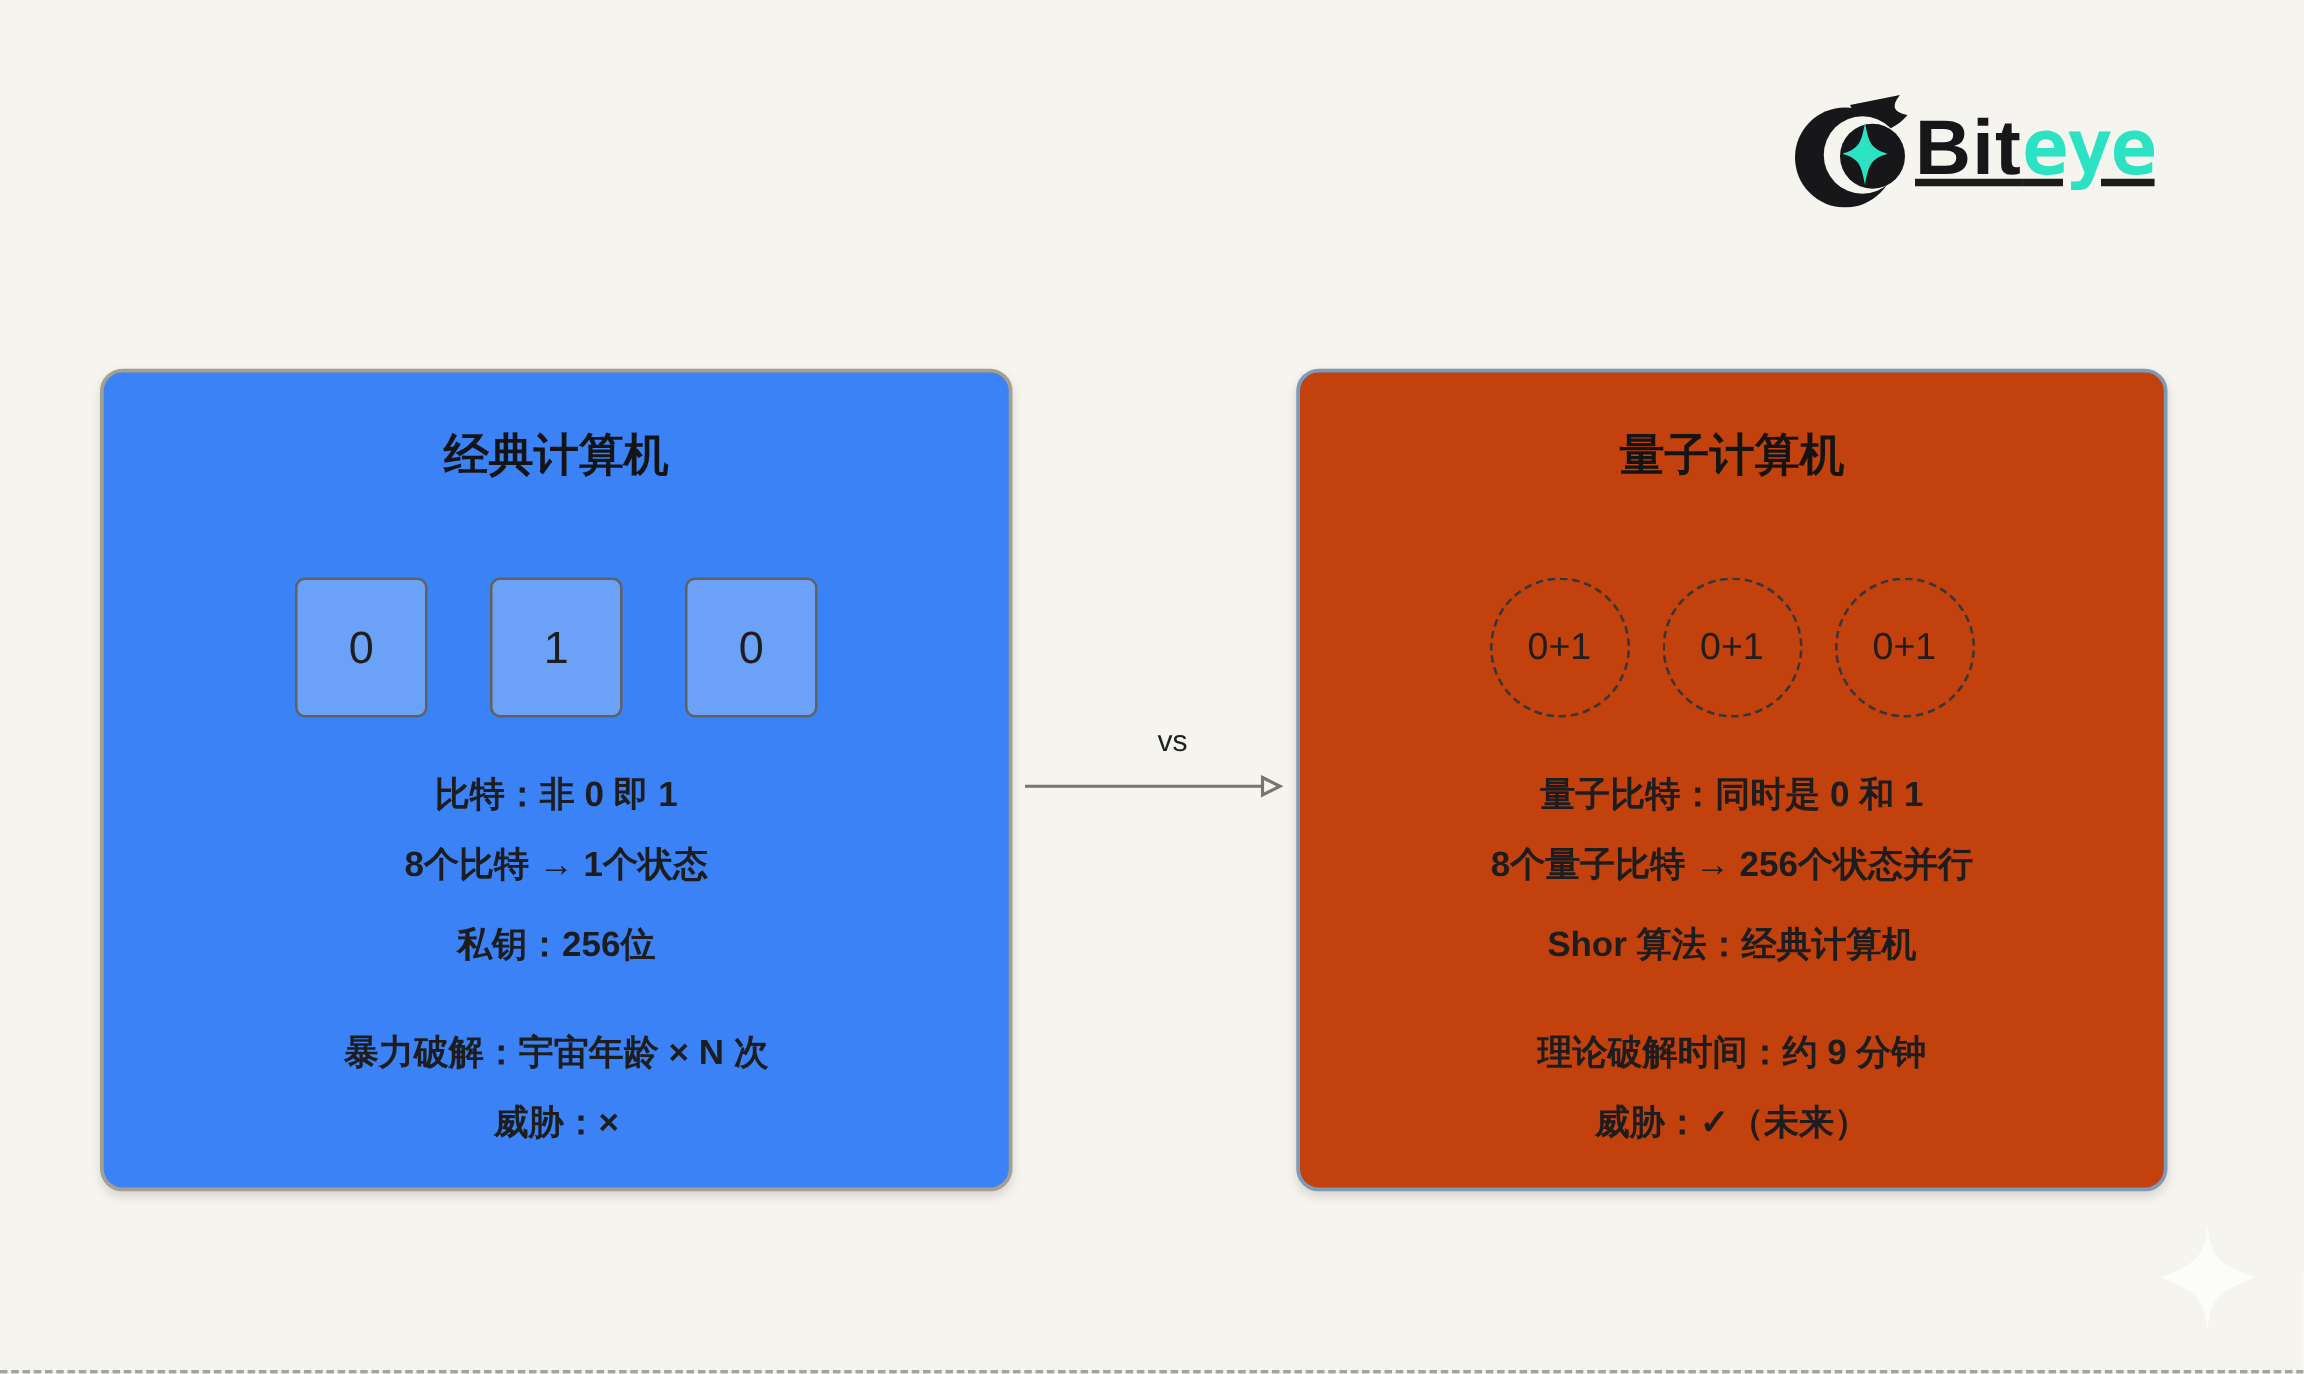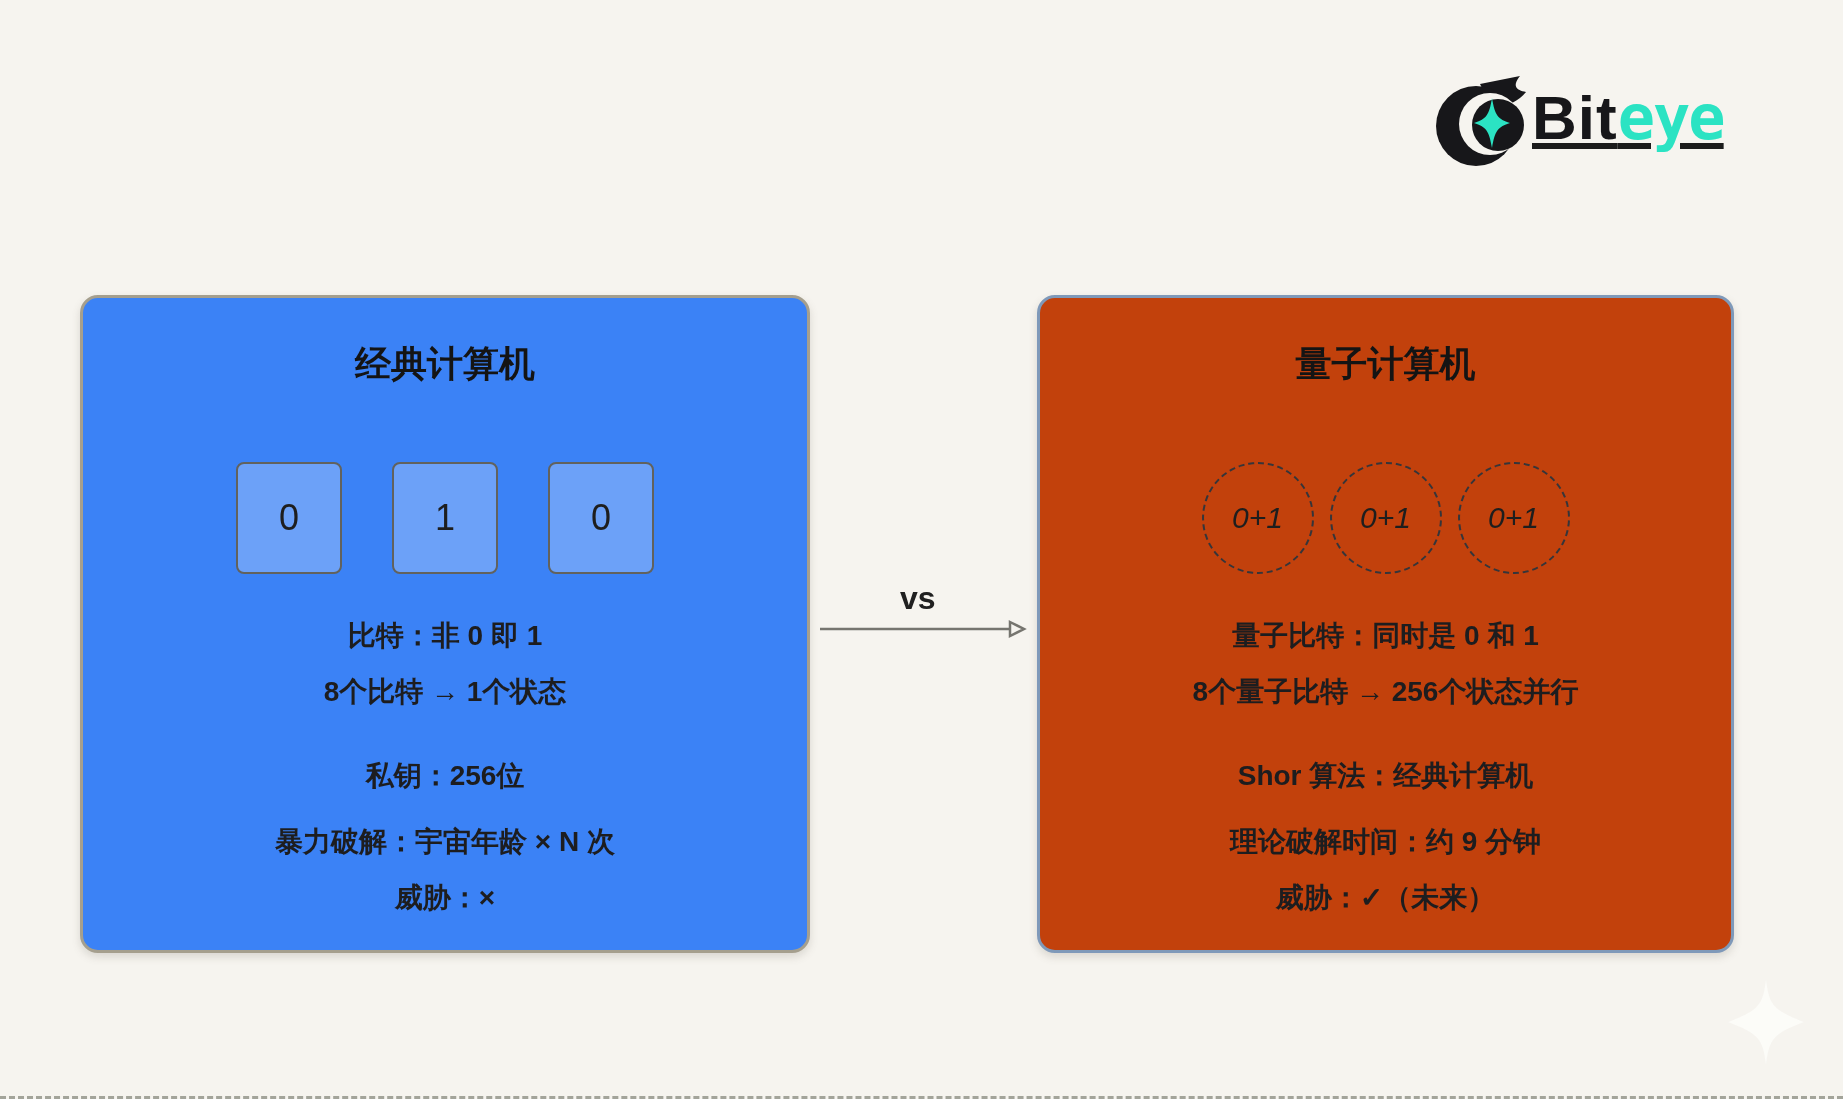--- a/index.html
+++ b/index.html
@@ -38,44 +38,44 @@
     position:absolute;left:0;right:0;top:162px;height:116px;
     display:flex;justify-content:center;align-items:center;gap:50px;
   }
   .bit-box{
     width:106px;height:112px;
     border:2.5px solid #62625d;border-radius:8px;
     display:flex;align-items:center;justify-content:center;
     font-size:36px;color:#1e1e1e;background:rgba(255,255,255,0.25);
     box-sizing:border-box;
   }
-  .qubit-row{gap:16px;font-style:italic;}
+  .qubit-row{gap:26px;}
   .qubit{
     width:112px;height:112px;
     border:2.5px dashed #35353a;border-radius:50%;
     display:flex;align-items:center;justify-content:center;
     font-size:30px;color:#1e1e1e;
     box-sizing:border-box;
   }
 
   .line{
     position:absolute;left:0;right:0;height:40px;
     text-align:center;font-size:28px;font-weight:600;color:#1d1d1f;
     line-height:40px;white-space:nowrap;
   }
   .l0{top:318px;}
   .l1{top:374px;}
-  .l2{top:458px;}
+  .l2{top:438px;}
   .l3{top:524px;}
   .l4{top:580px;}
 
   
   .vs-label{
     position:absolute;left:900px;top:580px;width:50px;
-    text-align:left;font-size:32px;font-weight:700;color:#202020;
+    text-align:right;font-size:24px;font-weight:400;color:#202020;
   }
   .vs-arrow{position:absolute;left:818px;top:618px;}
 
   
   .corner-sparkle{position:absolute;left:1728px;top:980px;width:76px;height:84px;opacity:0.9;}
   .bottom-edge-line{
     position:absolute;left:0;right:0;bottom:0;height:0;
     border-bottom:3px dashed rgba(62,66,52,0.45);
   }
 </style>

